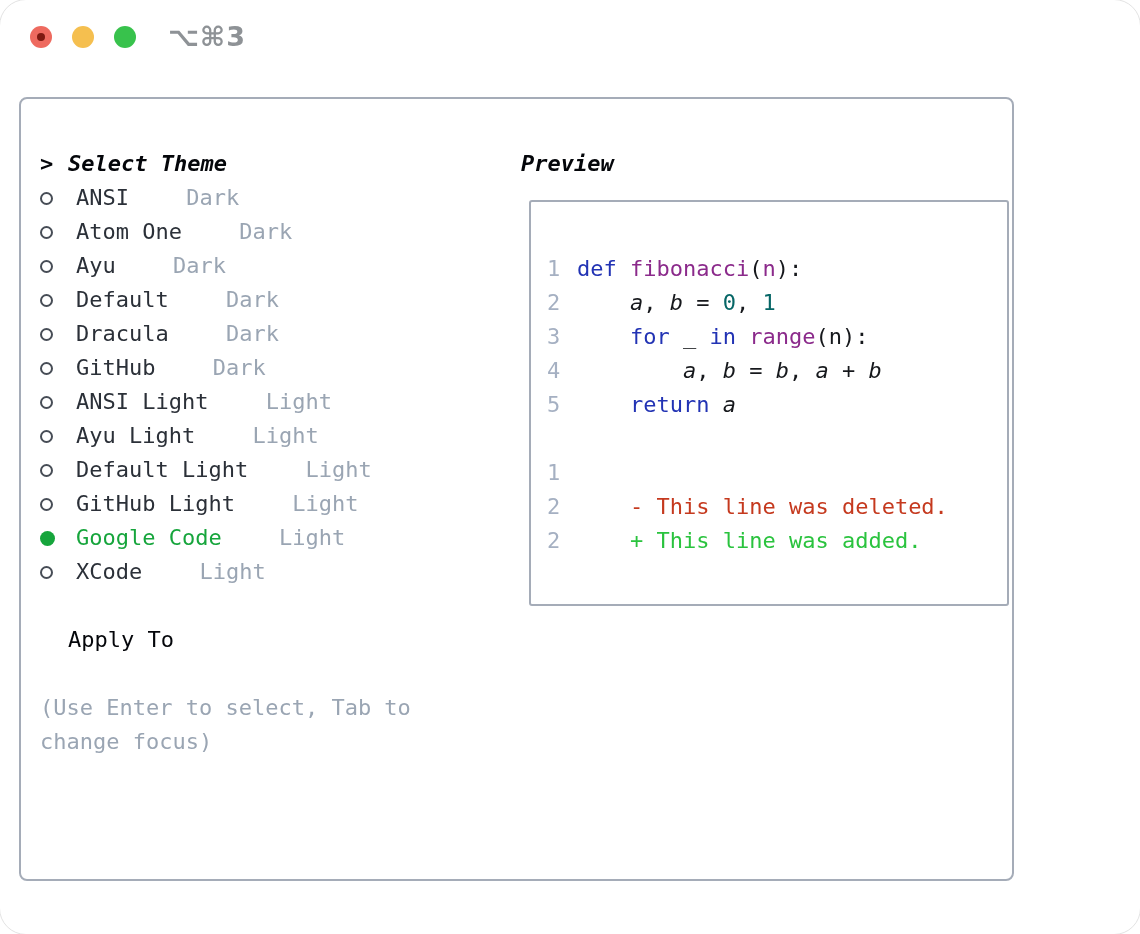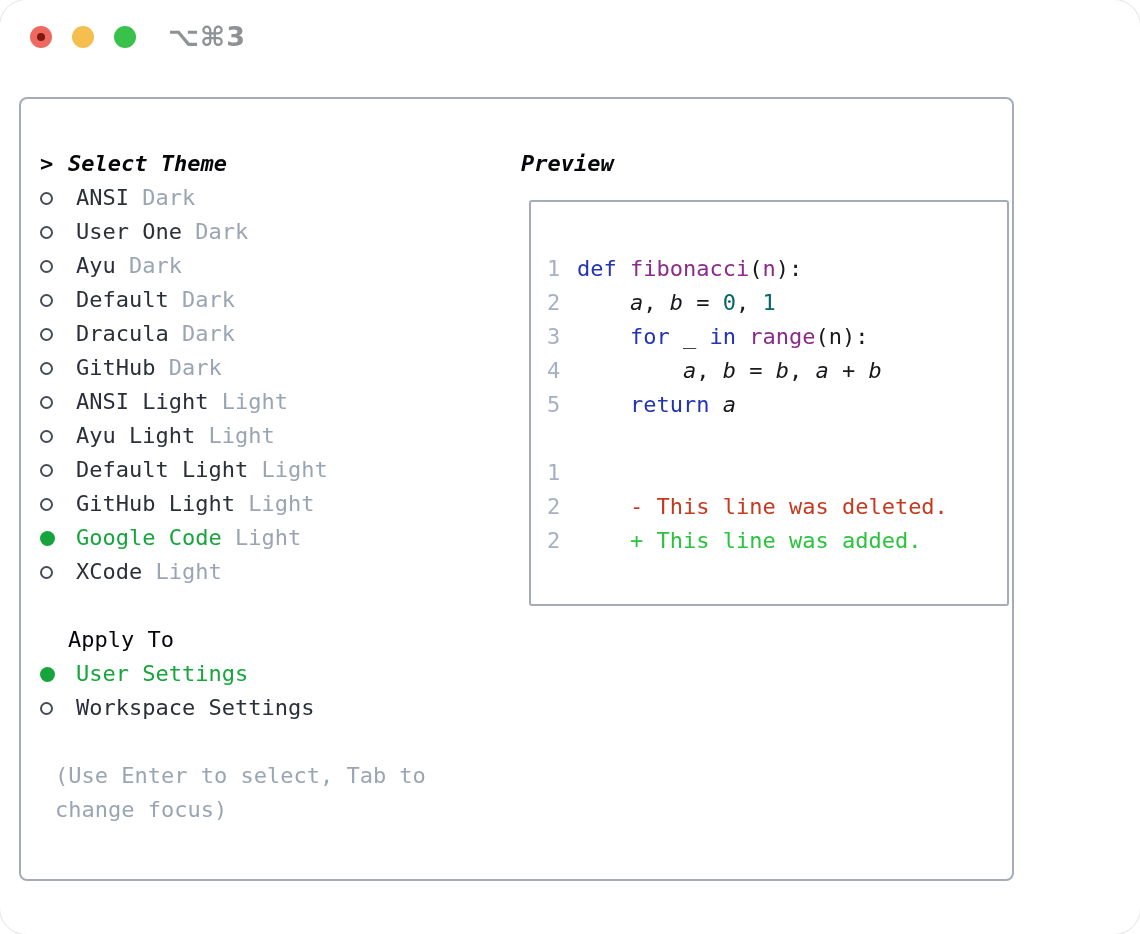--- a/index.html
+++ b/index.html
@@ -42,24 +42,24 @@
     font-size:22px;line-height:34px;color:var(--text-primary);
   }
   .row{display:flex;align-items:center;height:34px;white-space:pre;}
   .marker{flex:0 0 28px;display:flex;align-items:center;}
   .ring{width:13px;height:13px;border:2px solid #474d56;border-radius:50%;}
   .dot{width:15px;height:15px;border-radius:50%;background:var(--green-accent);}
   .prompt{font-weight:bold;color:var(--text-header);}
   .menu-title,.preview-title{font-weight:bold;color:var(--text-header);font-style:italic;}
   .item-name{color:var(--text-primary);margin-left:8px;}
   .item-name.selected{color:var(--green-accent);}
-  .variant{color:var(--muted);}
+  .variant{color:var(--muted);margin-left:44px;}
   .section-title{color:var(--text-header);margin-left:28px;}
   .spacer{height:34px;}
-  .hint{color:var(--muted);white-space:pre;height:34px;line-height:34px;margin-left:15px;}
+  .hint{color:var(--muted);white-space:pre;height:34px;line-height:34px;}
   
   .preview-col{padding-left:19px;}
   .preview-box{
     margin-left:8px;margin-top:19px;width:480px;height:406px;
     border:2px solid var(--border-gray);border-radius:3px;
     padding:50px 12px 0 16px;background:#fff;
   }
   .code-row{display:flex;height:34px;line-height:34px;white-space:pre;}
   .ln{flex:0 0 14px;margin-right:16px;color:var(--line-number);}
   .code{color:var(--code-plain);}
@@ -85,40 +85,36 @@
 
   <div class="panel">
 
     <div class="left-col">
       <div class="row">
         <span class="marker prompt">&gt;</span>
         <span class="menu-title">Select Theme</span>
       </div>
       <div id="theme-items">
           <div class="row"><span class="marker"><span class="ring"></span></span><span class="item-name">ANSI</span><span class="variant"> Dark</span></div>
-          <div class="row"><span class="marker"><span class="ring"></span></span><span class="item-name">User One</span><span class="variant"> Dark</span></div>
+          <div class="row"><span class="marker"><span class="ring"></span></span><span class="item-name">Atom One</span><span class="variant"> Dark</span></div>
           <div class="row"><span class="marker"><span class="ring"></span></span><span class="item-name">Ayu</span><span class="variant"> Dark</span></div>
           <div class="row"><span class="marker"><span class="ring"></span></span><span class="item-name">Default</span><span class="variant"> Dark</span></div>
           <div class="row"><span class="marker"><span class="ring"></span></span><span class="item-name">Dracula</span><span class="variant"> Dark</span></div>
           <div class="row"><span class="marker"><span class="ring"></span></span><span class="item-name">GitHub</span><span class="variant"> Dark</span></div>
           <div class="row"><span class="marker"><span class="ring"></span></span><span class="item-name">ANSI Light</span><span class="variant"> Light</span></div>
           <div class="row"><span class="marker"><span class="ring"></span></span><span class="item-name">Ayu Light</span><span class="variant"> Light</span></div>
           <div class="row"><span class="marker"><span class="ring"></span></span><span class="item-name">Default Light</span><span class="variant"> Light</span></div>
           <div class="row"><span class="marker"><span class="ring"></span></span><span class="item-name">GitHub Light</span><span class="variant"> Light</span></div>
           <div class="row"><span class="marker"><span class="dot"></span></span><span class="item-name selected">Google Code</span><span class="variant"> Light</span></div>
           <div class="row"><span class="marker"><span class="ring"></span></span><span class="item-name">XCode</span><span class="variant"> Light</span></div>
         </div>
       <div class="spacer"></div>
       <div class="row">
         <span class="section-title">Apply To</span>
       </div>
-      <div id="apply-options">
-          <div class="row"><span class="marker"><span class="dot"></span></span><span class="item-name selected">User Settings</span></div>
-          <div class="row"><span class="marker"><span class="ring"></span></span><span class="item-name">Workspace Settings</span></div>
-        </div>
       <div class="spacer"></div>
       <div id="hint">
           <div class="hint">(Use Enter to select, Tab to</div>
           <div class="hint">change focus)</div>
         </div>
     </div>
 
     <div class="preview-col">
       <div class="row">
         <span class="preview-title">Preview</span>

